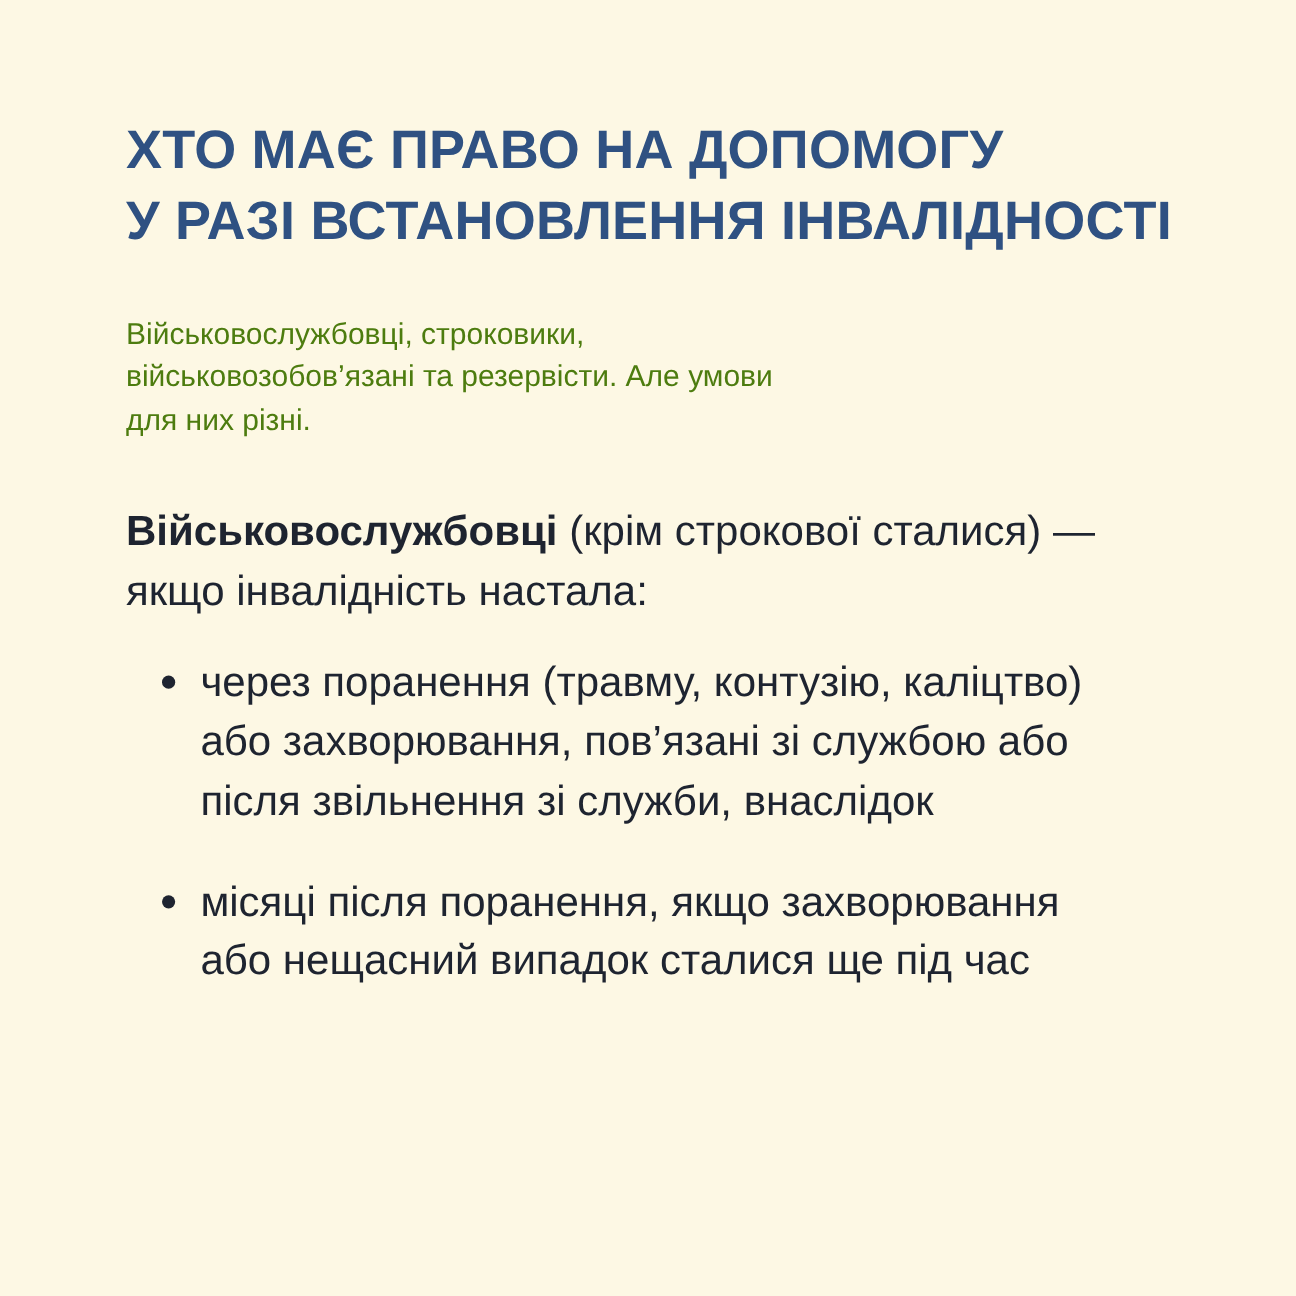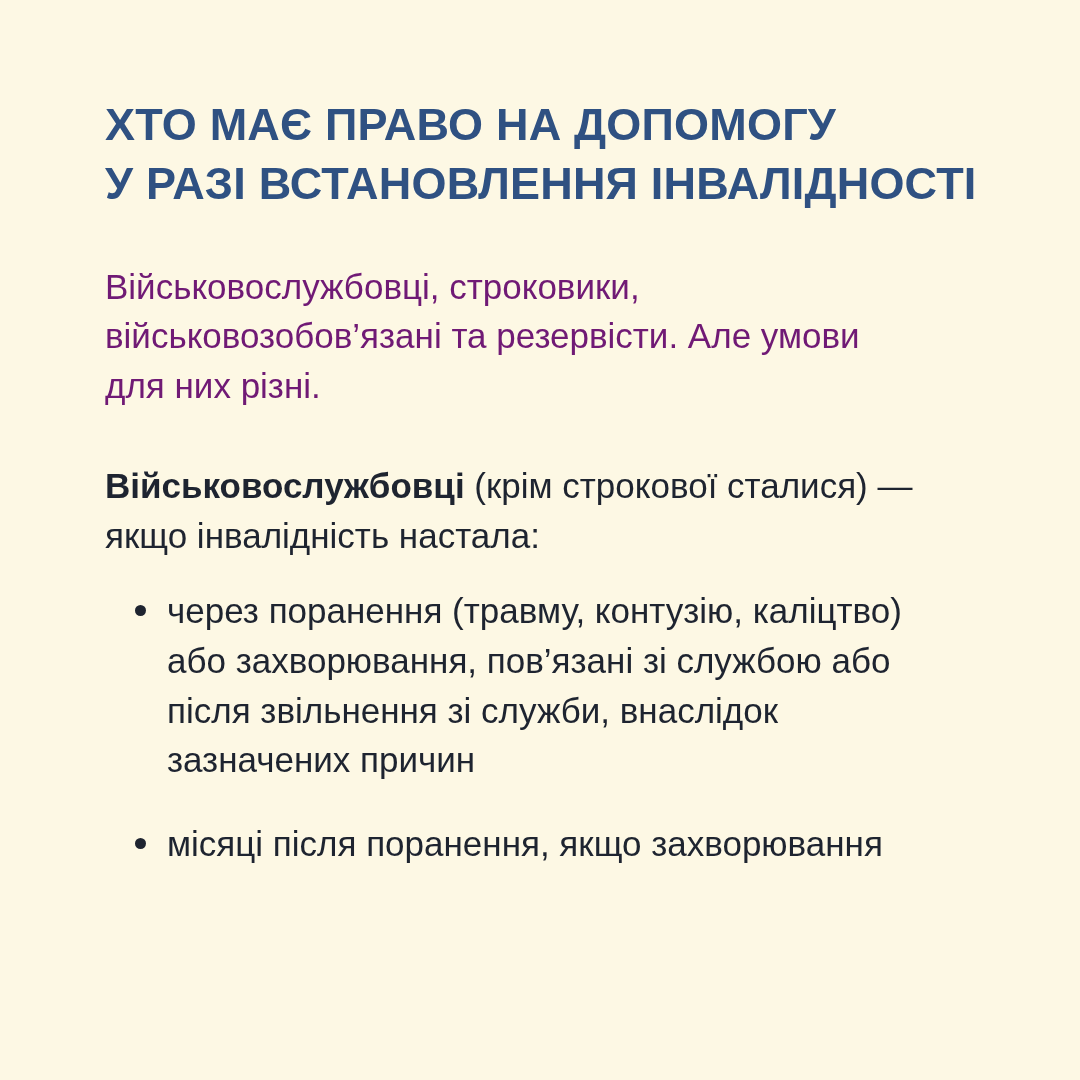--- a/index.html
+++ b/index.html
@@ -28,22 +28,22 @@
     letter-spacing: 0.2px;
     text-transform: uppercase;
     margin: 0 0 48px 0;
     max-width: 900px;
   }
   .title .line {
     display: block;
     white-space: nowrap;
   }
   .para {
-    color: #701a75;
-    font-size: 35px;
+    color: #4d7c0f;
+    font-size: 25px;
     line-height: 1.42;
     margin: 0 0 50px 0;
     max-width: 840px;
   }
   .para .line {
     display: block;
   }
   .lead-in {
     color: #1e2430;
     font-size: 35px;
@@ -105,24 +105,24 @@
     <span class="line">якщо інвалідність настала:</span>
   </p>
 
   <ul class="bullets">
     <li class="bullet">
       <span class="dot"></span>
       <span class="txt">
         <span class="line">через поранення (травму, контузію, каліцтво)</span>
         <span class="line">або захворювання, пов’язані  зі службою або</span>
         <span class="line">після звільнення зі служби, внаслідок</span>
-        <span class="line">зазначених причин</span>
       </span>
     </li>
     <li class="bullet">
       <span class="dot"></span>
       <span class="txt">
         <span class="line">місяці після поранення, якщо захворювання</span>
+        <span class="line">або нещасний випадок сталися ще під час</span>
       </span>
     </li>
   </ul>
 
 </div>
 
 </body></html>

